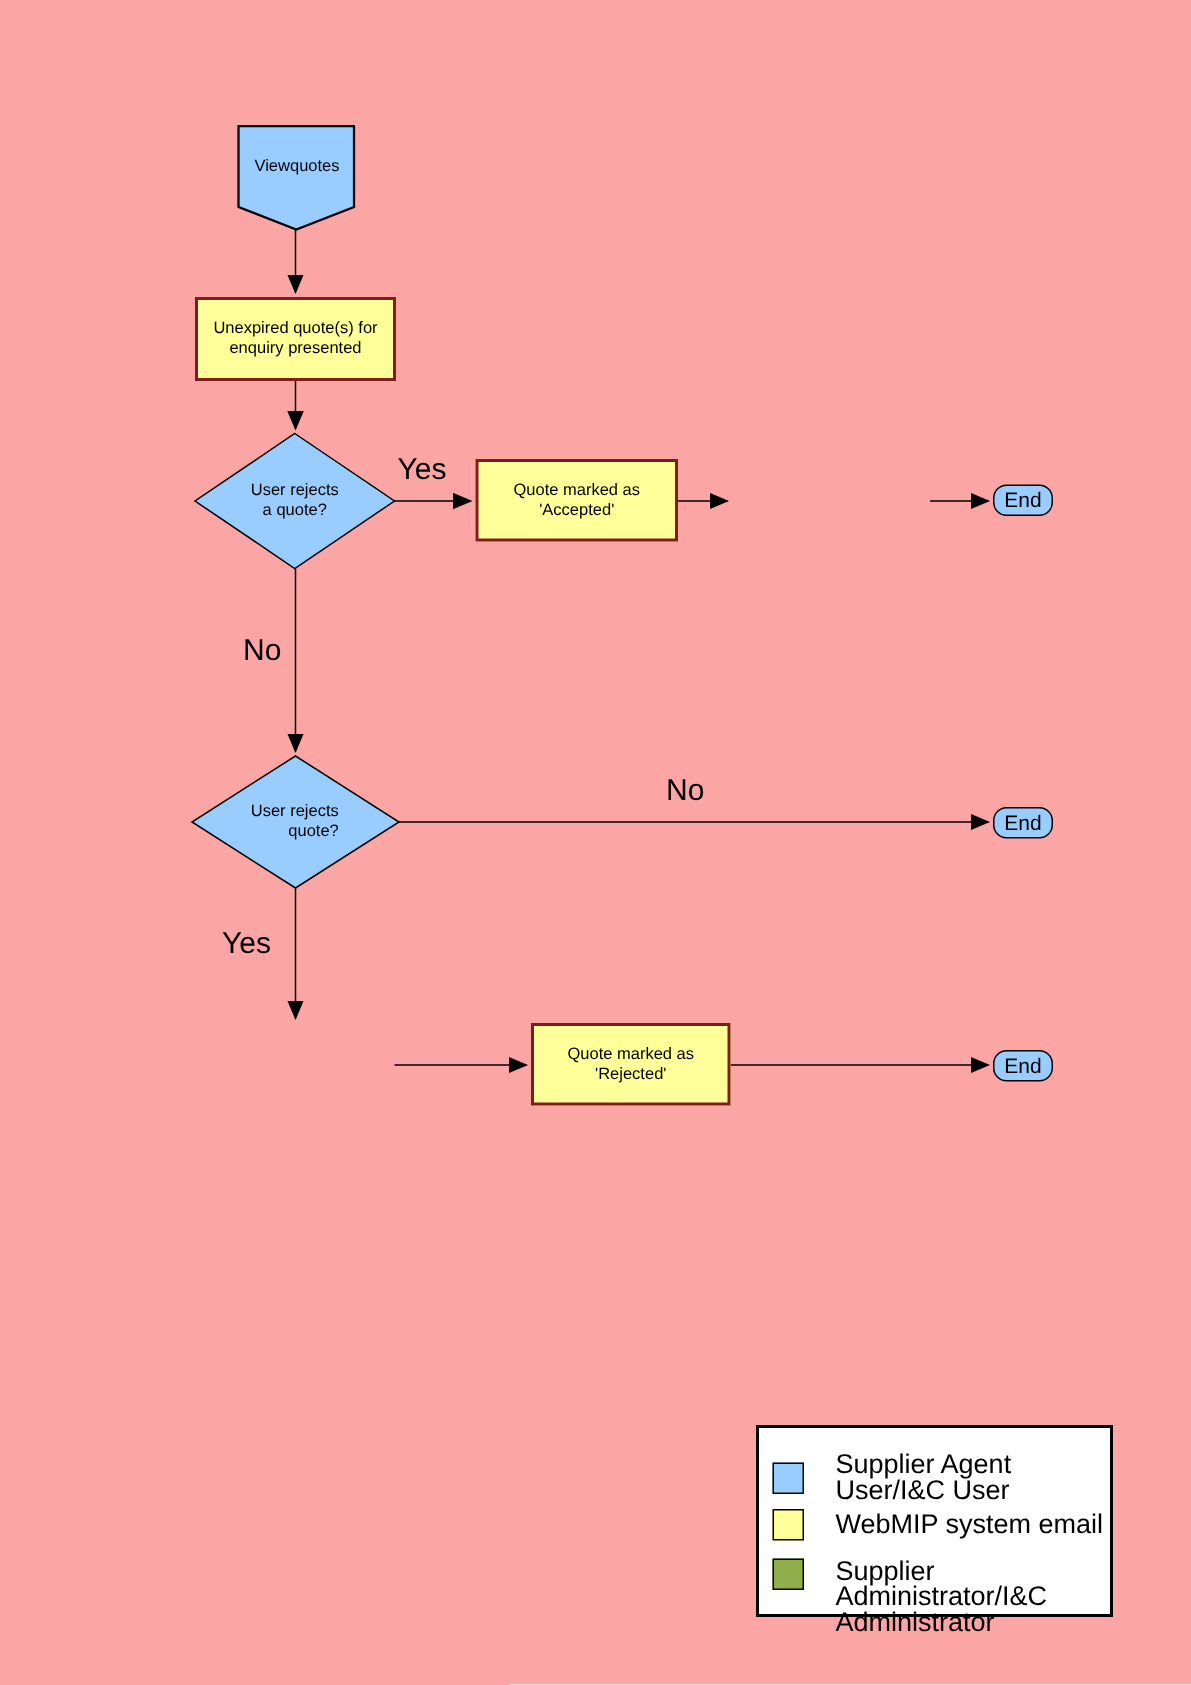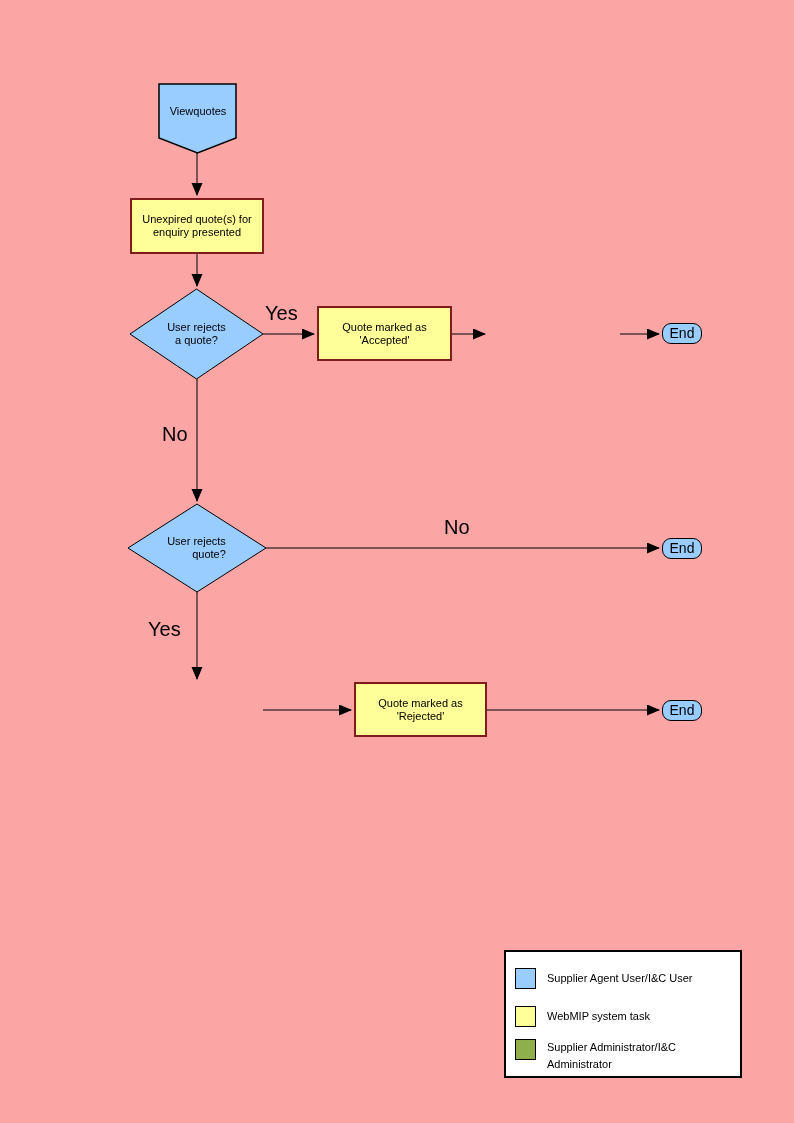--- a/index.html
+++ b/index.html
@@ -29,21 +29,21 @@
   }
 
   
   .legend {
     position:absolute; left:504px; top:950px; width:238px; height:128px;
     border:2px solid #000; box-sizing:border-box; background:#fff;
   }
   .legend-row { position:absolute; left:9px; display:flex; align-items:center; }
   .legend-row.two-line { align-items:flex-start; }
   .swatch { width:19px; height:19px; border:1px solid #000; flex:none; box-sizing:content-box; }
-  .legend-label { margin-left:11px; font-size:11px; line-height:17px; white-space:pre-line; }
+  .legend-label { margin-left:21px; font-size:18px; line-height:17px; white-space:pre-line; }
 </style>
 </head>
 <body>
 
 <div class="canvas">
 
   <svg class="layer" width="794" height="1123" viewBox="0 0 794 1123">
     <defs>
       <marker id="arrow" markerUnits="userSpaceOnUse" markerWidth="14" markerHeight="12" refX="12" refY="5.5" orient="auto">
         <path d="M0,0 L13,5.5 L0,11 Z" fill="#000"></path>
@@ -97,21 +97,21 @@
   <div class="edge-label" style="left:444px; top:517px;">No</div>
   <div class="edge-label" style="left:148px; top:619px;">Yes</div>
 
   <div class="legend">
     <div class="legend-row" style="top:16px;">
       <span class="swatch" style="background:var(--c-blue,#99CCFF);"></span>
       <span class="legend-label">Supplier Agent User/I&amp;C User</span>
     </div>
     <div class="legend-row" style="top:54px;">
       <span class="swatch" style="background:var(--c-yellow,#FFFF99);"></span>
-      <span class="legend-label">WebMIP system task</span>
+      <span class="legend-label">WebMIP system email</span>
     </div>
     <div class="legend-row two-line" style="top:87px;">
       <span class="swatch" style="background:var(--c-green,#8FAF4C);"></span>
       <span class="legend-label">Supplier Administrator/I&amp;C
 Administrator</span>
     </div>
   </div>
 
 </div>
 

